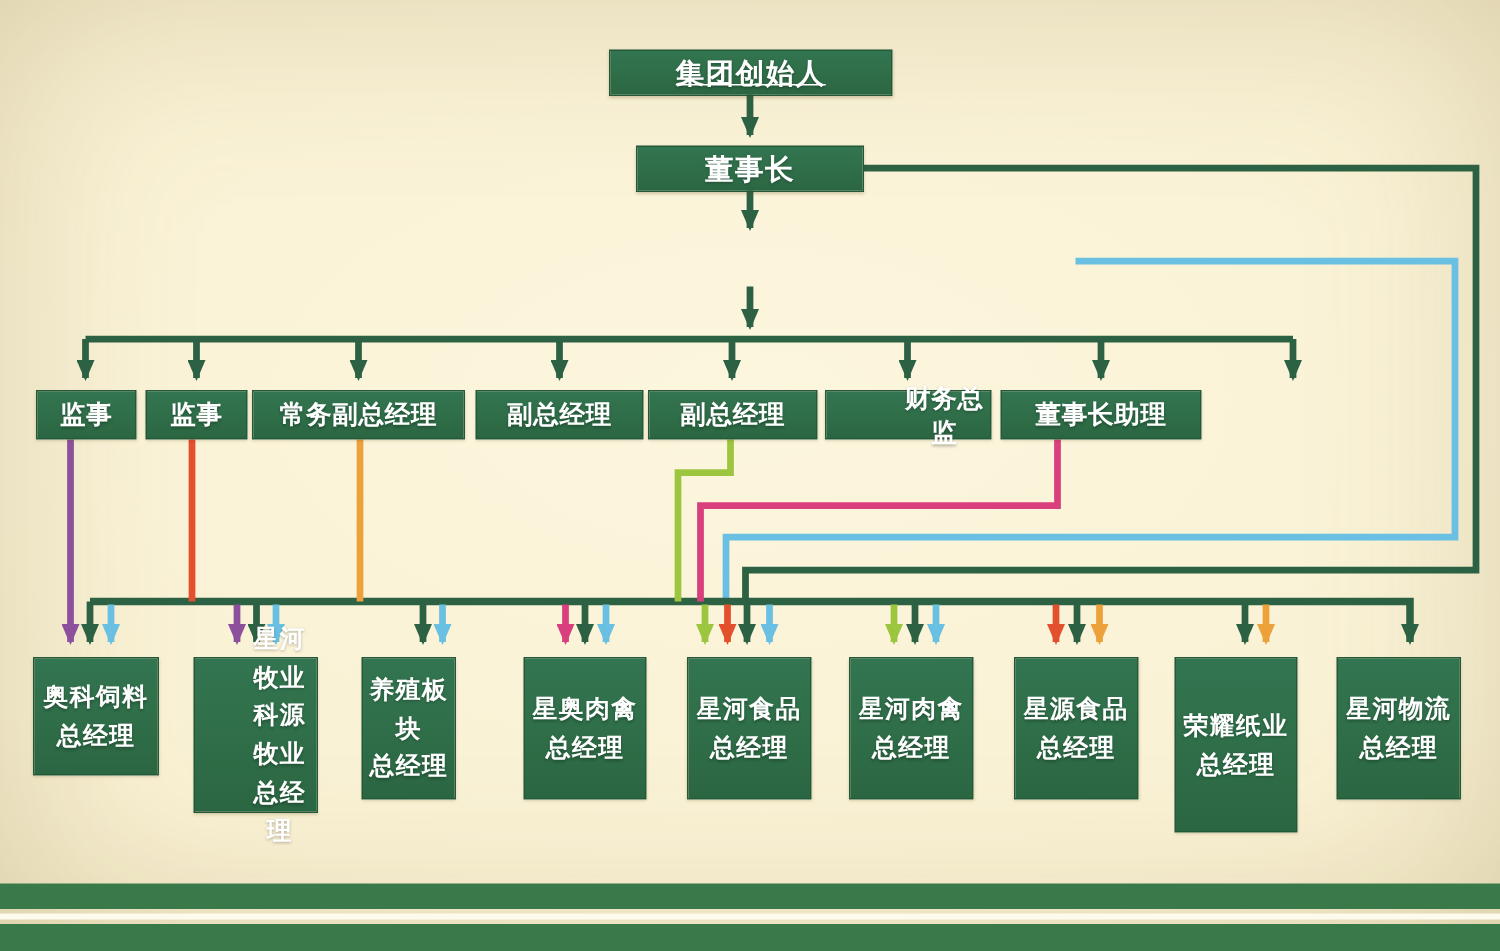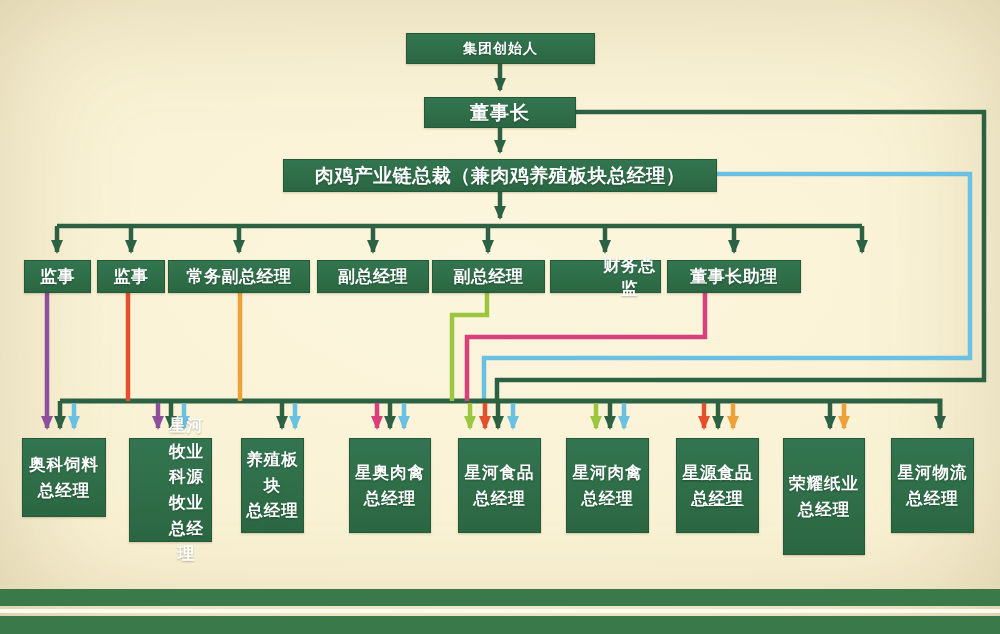--- a/index.html
+++ b/index.html
@@ -14,21 +14,21 @@
     position:absolute;display:flex;align-items:center;justify-content:center;
     background:linear-gradient(180deg,#337551 0%, #2e6d47 60%, #2b6642 100%);
     border:1px solid #235839;
     color:#fff;font-weight:bold;text-align:center;
     text-shadow:0 1px 2px rgba(0,0,0,.28);
     box-shadow:0 1px 2px rgba(90,70,20,.25);
     box-sizing:border-box;
     letter-spacing:1px;
     white-space:pre-line;
   }
-  .lvl1{font-size:14px;}
+  .lvl1{font-size:19px;text-decoration:underline;}
   .lvl2{font-size:19px;}
   .lvl3{font-size:19px;letter-spacing:.5px;}
   .mid{font-size:17px;letter-spacing:.5px;}
   .leaf{font-size:16.5px;line-height:1.55;letter-spacing:1px;}
   .bar{position:absolute;left:0;width:1000px;}
   .bar-green{background:#3a7a4a;}
   .bar-white{background:#fdfbee;}
 </style>
 </head>
 <body>
@@ -110,21 +110,20 @@
     <path d="M487,293 V315 H452 V401" stroke="#9cc63f" stroke-width="4.5" fill="none"></path>
     <path d="M470,403 V428" stroke="#9cc63f" stroke-width="4.5" fill="none" marker-end="url(#ah-y)"></path>
     <path d="M596,403 V428" stroke="#9cc63f" stroke-width="4.5" fill="none" marker-end="url(#ah-y)"></path>
 
     <path d="M705,293 V337 H467 V401" stroke="#d83f7c" stroke-width="4.5" fill="none"></path>
     <path d="M377,403 V428" stroke="#d83f7c" stroke-width="4.5" fill="none" marker-end="url(#ah-m)"></path>
   </svg>
 
   <div class="node lvl1" style="left:406px;top:33px;width:189px;height:31px;">集团创始人</div>
   <div class="node lvl2" style="left:424px;top:97px;width:152px;height:31px;">董事长</div>
-  <div class="node lvl3" style="left:283px;top:159px;width:434px;height:33px;">肉鸡产业链总裁（兼肉鸡养殖板块总经理）</div>
 
   <div class="node mid" style="left:24px;top:260px;width:67px;height:33px;">监事</div>
   <div class="node mid" style="left:97px;top:260px;width:68px;height:33px;">监事</div>
   <div class="node mid" style="left:168px;top:260px;width:142px;height:33px;">常务副总经理</div>
   <div class="node mid" style="left:317px;top:260px;width:112px;height:33px;">副总经理</div>
   <div class="node mid" style="left:432px;top:260px;width:113px;height:33px;">副总经理</div>
   <div class="node mid" style="left:550px;top:260px;width:111px;height:33px;padding-left:48px;">财务总监</div>
   <div class="node mid" style="left:667px;top:260px;width:134px;height:33px;">董事长助理</div>
 
   <div class="node leaf" style="left:22px;top:438px;width:84px;height:79px;">奥科饲料
@@ -133,21 +132,21 @@
 科源牧业
 总经理</div>
   <div class="node leaf" style="left:241px;top:438px;width:63px;height:95px;">养殖板块
 总经理</div>
   <div class="node leaf" style="left:349px;top:438px;width:82px;height:95px;">星奥肉禽
 总经理</div>
   <div class="node leaf" style="left:458px;top:438px;width:83px;height:95px;">星河食品
 总经理</div>
   <div class="node leaf" style="left:566px;top:438px;width:83px;height:95px;">星河肉禽
 总经理</div>
-  <div class="node leaf" style="left:676px;top:438px;width:83px;height:95px;text-decoration:underline;">星源食品
+  <div class="node leaf" style="left:676px;top:438px;width:83px;height:95px;">星源食品
 总经理</div>
   <div class="node leaf" style="left:783px;top:438px;width:82px;height:117px;">荣耀纸业
 总经理</div>
   <div class="node leaf" style="left:891px;top:438px;width:83px;height:95px;">星河物流
 总经理</div>
 
   <div class="bar bar-green" style="top:589px;height:17px;"></div>
   <div class="bar bar-white" style="top:609px;height:4px;"></div>
   <div class="bar bar-green" style="top:616px;height:18px;"></div>
 </div>

